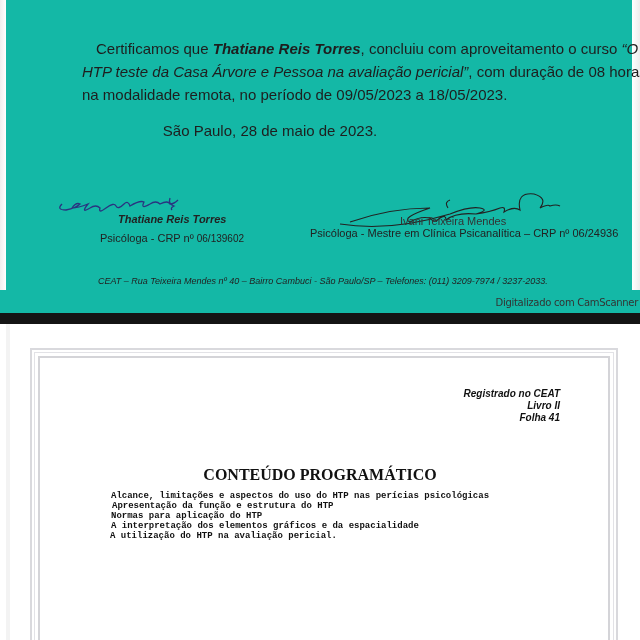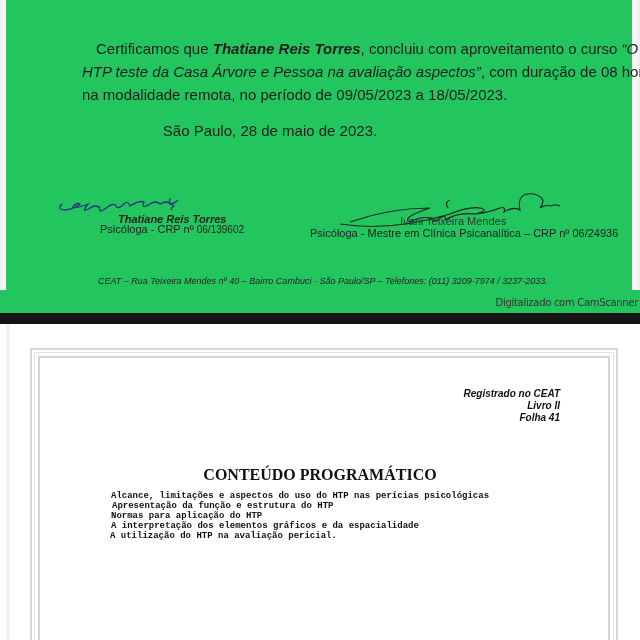--- a/index.html
+++ b/index.html
@@ -4,21 +4,21 @@
   <style>
     html, body { margin: 0; padding: 0; }
     body {
       width: 640px; height: 640px; overflow: hidden; position: relative;
       background: #ffffff;
       font-family: "Liberation Sans", sans-serif;
       color: #1a1a1a;
     }
     .page-top {
       position: absolute; left: 0; top: 0; width: 640px; height: 313px;
-      background: #22c55e;
+      background: #14b8a6;
     }
     .page-top .edge-left {
       position: absolute; left: 0; top: 0; width: 6px; height: 290px;
       background: linear-gradient(to right, #eeeeee, #ffffff);
     }
     .page-top .edge-right {
       position: absolute; right: 0; top: 0; width: 8px; height: 290px;
       background: linear-gradient(to left, #ededed, #ffffff);
     }
     .cert-body {
@@ -37,21 +37,21 @@
       position: absolute; left: 30px; top: 190px; width: 260px; height: 60px;
     }
     .signature-right {
       position: absolute; left: 330px; top: 178px; width: 260px; height: 70px;
     }
     .sig-name-left {
       position: absolute; left: 118px; top: 213px; font-size: 11px;
       font-weight: bold; font-style: italic; color: #222;
     }
     .sig-role-left {
-      position: absolute; left: 100px; top: 223px; font-size: 11px; color: #222;
+      position: absolute; left: 100px; top: 232px; font-size: 11px; color: #222;
     }
     .sig-role-left .crp { font-size: 10px; }
     .sig-name-right {
       position: absolute; left: 400px; top: 215px; font-size: 11px; color: #333;
     }
     .sig-role-right {
       position: absolute; left: 310px; top: 227px; font-size: 11px; color: #222;
     }
     .footer-address {
       position: absolute; left: 98px; top: 276px; font-size: 9px;
@@ -112,21 +112,21 @@
   </style>
 </head>
 <body>
 
 <div class="page-top">
   <div class="edge-left"></div>
   <div class="edge-right"></div>
 
   <div class="cert-body">
     <span class="line l1"><span>Certificamos que </span><b class="name">Thatiane Reis Torres</b><span>, concluiu com aproveitamento o curso </span><i class="course">“O</i></span>
-    <span class="line"><i class="course">HTP teste da Casa Árvore e Pessoa na avaliação aspectos</i><i class="course">”</i><span>, com duração de 08 horas/aula</span></span>
+    <span class="line"><i class="course">HTP teste da Casa Árvore e Pessoa na avaliação pericial</i><i class="course">”</i><span>, com duração de 08 horas/aula</span></span>
     <span class="line">na modalidade remota, no período de 09/05/2023 a 18/05/2023.</span>
   </div>
 
   <div class="city-date">São Paulo, 28 de maio de 2023.</div>
 
   <svg class="signature-left" viewBox="0 0 260 60">
     <path d="M32 14 q-6 6 4 6 q10 -2 14 -6 q-4 -2 -8 4 q6 0 16 -4 q-8 10 2 4 q6 -4 10 0 q-2 6 6 0 q8 -6 10 -2 q2 4 8 -2 q4 -4 6 2 q10 -6 14 -4 q-4 8 6 2 q6 -4 10 0 q8 -4 10 0 q4 0 8 -4 M140 8 q-2 6 4 8 q-4 2 -2 4" fill="none" stroke="#2a3380" stroke-width="1.3"></path>
   </svg>
   <div class="sig-name-left">Thatiane Reis Torres</div>
   <div class="sig-role-left"><span>Psicóloga - CRP nº </span><span class="crp">06/139602</span></div>

